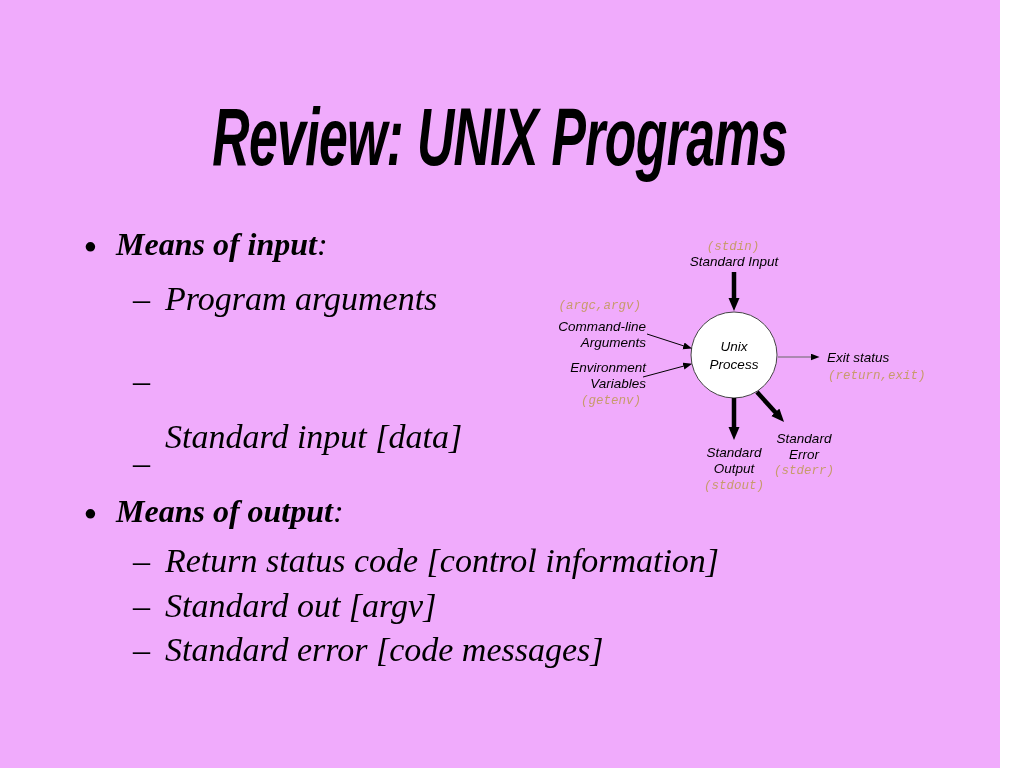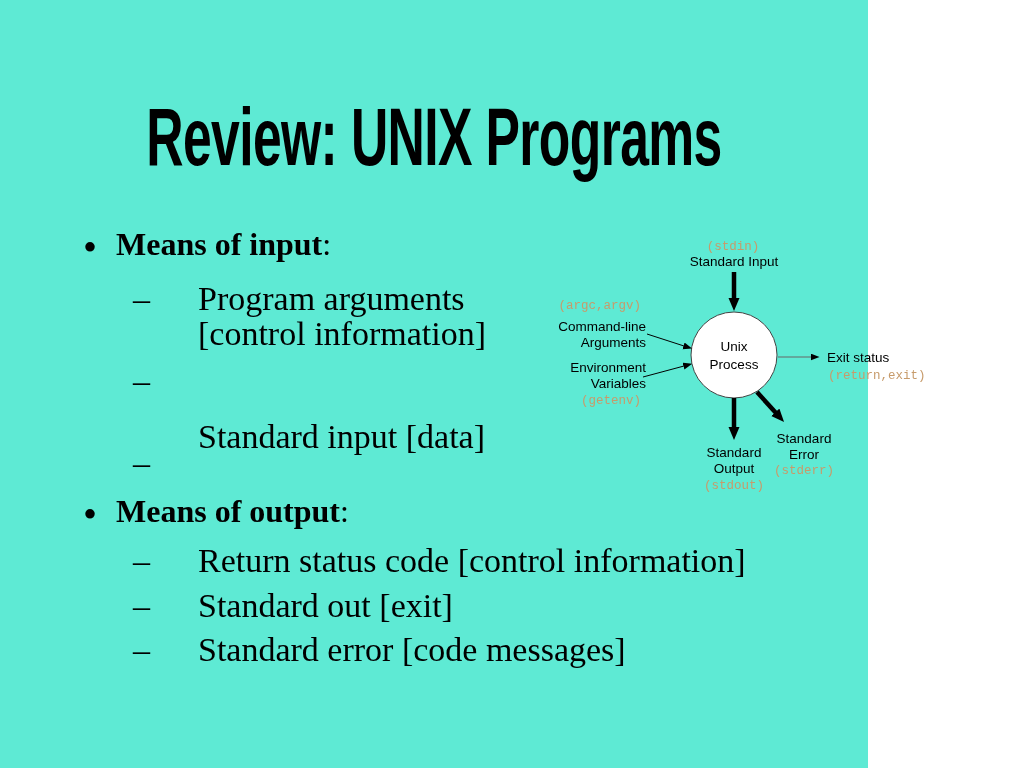--- a/index.html
+++ b/index.html
@@ -5,25 +5,26 @@
   html, body {
     margin: 0;
     padding: 0;
     background: #ffffff;
     width: 1024px;
     height: 768px;
     overflow: hidden;
   }
   .slide {
     position: relative;
-    width: 868px;
+    width: 1000px;
     height: 768px;
-    background: #5eead4;
+    background: #f0abfc;
     font-family: "Liberation Serif", serif;
     color: #000000;
+    font-style: italic;
   }
   
   .title {
     position: absolute;
     top: 96px;
     left: 50%;
     transform: translateX(-50%) scaleX(0.63);
     font-family: "Liberation Sans", sans-serif;
     font-weight: 700;
     font-size: 82px;
@@ -52,21 +53,20 @@
     font-size: 34px;
     line-height: 35px;
     white-space: nowrap;
   }
   .sub-item {
     position: absolute;
     left: 165px;
     font-size: 34px;
     line-height: 35px;
     white-space: nowrap;
-    margin-left: 33px;
   }
   .diagram {
     position: absolute;
     left: 0;
     top: 0;
   }
   .dg-sans {
     font-family: "Liberation Sans", sans-serif;
     font-size: 13.5px;
     fill: #000000;
@@ -82,41 +82,40 @@
 <div class="slide">
 
   <div class="title">Review: UNIX Programs</div>
 
   <div class="bullet-marker" style="top:228px; left:83px;">•</div>
   <div class="head-line" style="top:228px;"><span class="head-bold">Means of input</span><span>:</span></div>
 
   <div class="sub-dash" style="top:281px;">–</div>
   <div class="sub-item" style="top:281px;">
     <div>Program arguments</div>
-    <div>[control information]</div>
   </div>
 
   <div class="sub-dash" style="top:363px;">–</div>
 
   <div class="sub-dash" style="top:445px;">–</div>
   <div class="sub-item" style="top:419px;">
     <div>Standard input [data]</div>
   </div>
 
   <div class="bullet-marker" style="top:495px; left:83px;">•</div>
   <div class="head-line" style="top:495px;"><span class="head-bold">Means of output</span><span>:</span></div>
 
   <div class="sub-dash" style="top:543px;">–</div>
   <div class="sub-item" style="top:543px;">
     <div>Return status code [control information]</div>
   </div>
 
   <div class="sub-dash" style="top:588px;">–</div>
   <div class="sub-item" style="top:588px;">
-    <div>Standard out [exit]</div>
+    <div>Standard out [argv]</div>
   </div>
 
   <div class="sub-dash" style="top:632px;">–</div>
   <div class="sub-item" style="top:632px;">
     <div>Standard error [code messages]</div>
   </div>
 
   <svg class="diagram" width="1024" height="768" viewBox="0 0 1024 768">
     <defs>
       <marker id="thinhead" markerUnits="userSpaceOnUse" markerWidth="10" markerHeight="8" refX="0.5" refY="3.5" orient="auto">

